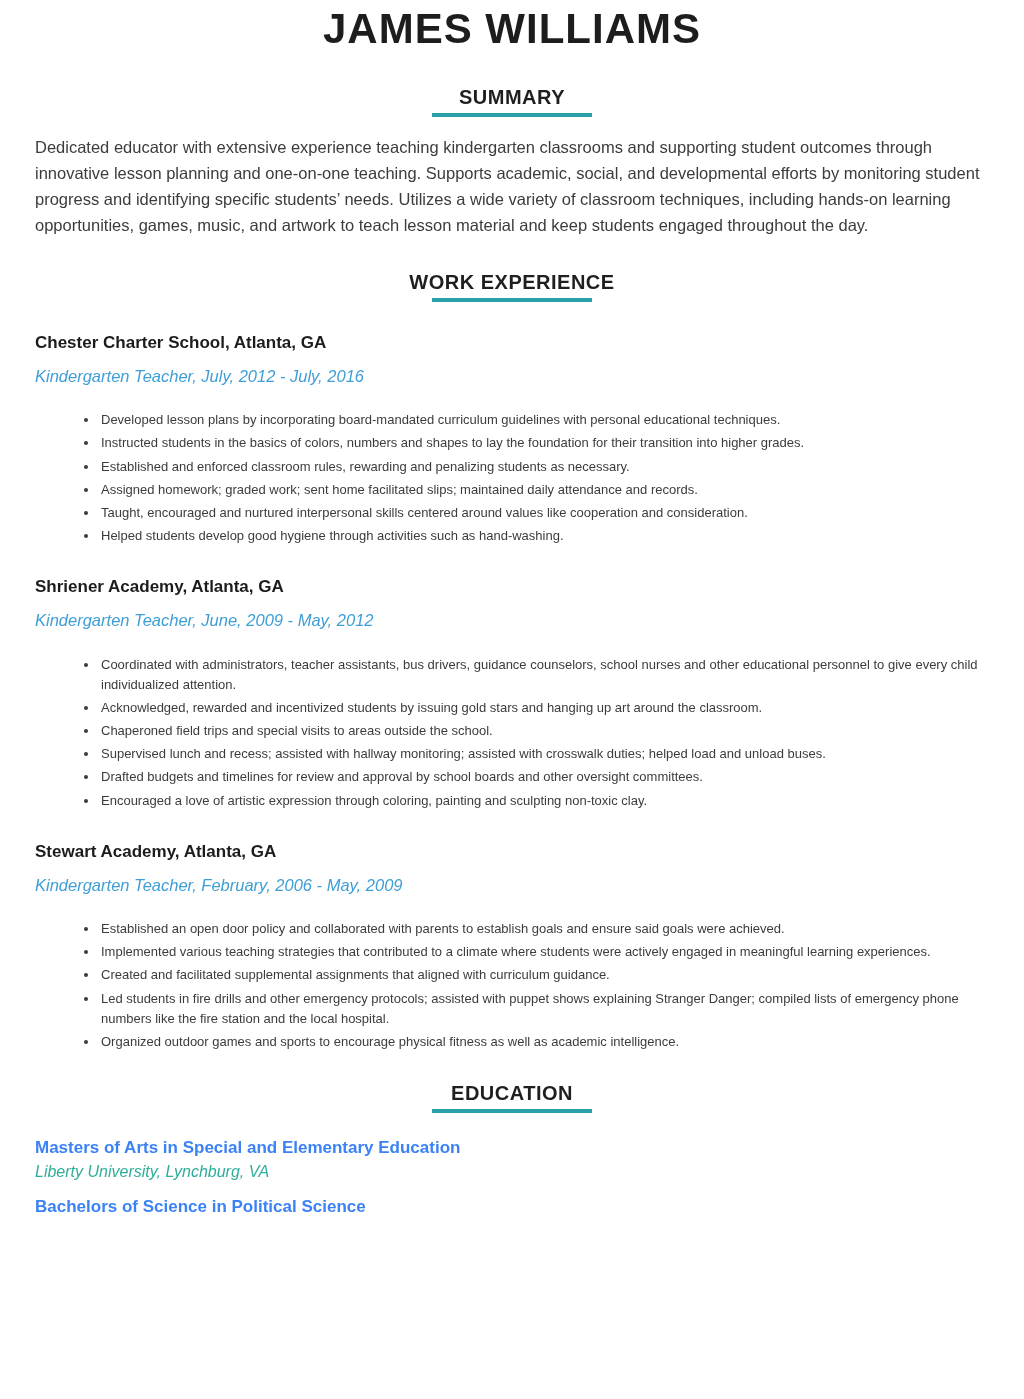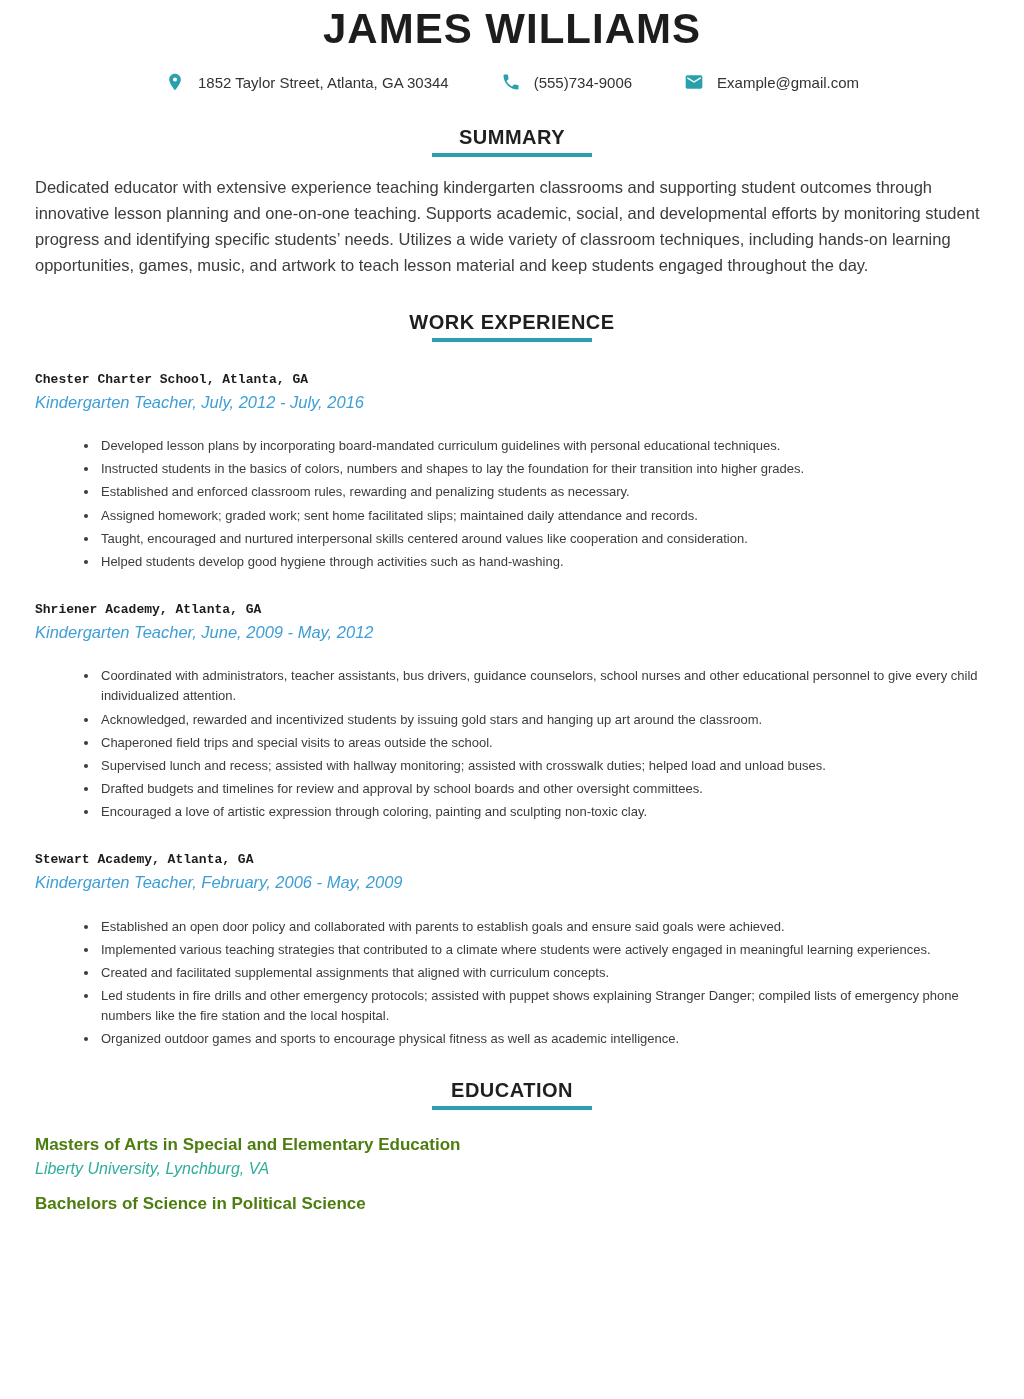--- a/index.html
+++ b/index.html
@@ -62,28 +62,27 @@
 
   .summary-text {
     margin-top: 18px;
     font-size: 16.5px;
     line-height: 1.57;
     color: #3c3c3c;
   }
 
   .job { margin-top: 30px; }
   .company {
-    font-size: 13px;
+    font-size: 17px;
     font-weight: 700;
     color: #1c1c1c;
     line-height: 1.3;
-    font-family: Liberation Mono, monospace;
   }
   .role-line {
-    margin-top: 3px;
+    margin-top: 12px;
     font-size: 16.5px;
     font-style: italic;
     color: var(--job-title);
     line-height: 1.3;
   }
   ul.bullets {
     margin-top: 23px;
     padding-left: 64px;
   }
   ul.bullets li {
@@ -92,58 +91,38 @@
     color: #3c3c3c;
     padding-left: 2px;
     margin-bottom: 3px;
   }
 
   .degrees { margin-top: 24px; }
   .degree-block { margin-bottom: 13px; }
   .degree {
     font-size: 17px;
     font-weight: 700;
-    color: #4d7c0f;
+    color: #3b82f6;
     line-height: 1.35;
   }
   .school {
     margin-top: 2px;
     font-size: 16px;
     font-style: italic;
     color: var(--education-school);
     line-height: 1.3;
   }
 </style>
 </head>
 <body>
 
 <div class="page">
 
   <h1 class="name">JAMES WILLIAMS</h1>
 
-  <div class="contact-row">
-    <div class="contact-item">
-      <svg class="icon" viewBox="0 0 24 24">
-        <path fill="currentColor" d="M12 2C8.13 2 5 5.13 5 9c0 5.25 7 13 7 13s7-7.75 7-13c0-3.87-3.13-7-7-7zm0 9.5a2.5 2.5 0 1 1 0-5 2.5 2.5 0 0 1 0 5z"></path>
-      </svg>
-      <span>1852 Taylor Street, Atlanta, GA 30344</span>
-    </div>
-    <div class="contact-item">
-      <svg class="icon" viewBox="0 0 24 24">
-        <path fill="currentColor" d="M6.62 10.79c1.44 2.83 3.76 5.14 6.59 6.59l2.2-2.21c.27-.27.67-.36 1.02-.24 1.12.37 2.33.57 3.57.57.55 0 1 .45 1 1V20c0 .55-.45 1-1 1-9.39 0-17-7.61-17-17 0-.55.45-1 1-1h3.5c.55 0 1 .45 1 1 0 1.25.2 2.45.57 3.57.11.35.03.74-.25 1.02l-2.2 2.2z"></path>
-      </svg>
-      <span>(555)734-9006</span>
-    </div>
-    <div class="contact-item">
-      <svg class="icon" viewBox="0 0 24 24">
-        <path fill="currentColor" d="M20 4H4c-1.1 0-1.99.9-1.99 2L2 18c0 1.1.9 2 2 2h16c1.1 0 2-.9 2-2V6c0-1.1-.9-2-2-2zm0 4l-8 5-8-5V6l8 5 8-5v2z"></path>
-      </svg>
-      <span>Example@gmail.com</span>
-    </div>
-  </div>
 
   <div class="section-header summary">
     <div class="section-title">SUMMARY</div>
     <div class="section-underline"></div>
   </div>
   <p class="summary-text">Dedicated educator with extensive experience teaching kindergarten classrooms and supporting student outcomes through innovative lesson planning and one-on-one teaching. Supports academic, social, and developmental efforts by monitoring student progress and identifying specific students’ needs. Utilizes a wide variety of classroom techniques, including hands-on learning opportunities, games, music, and artwork to teach lesson material and keep students engaged throughout the day.</p>
 
   <div class="section-header work">
     <div class="section-title">WORK EXPERIENCE</div>
     <div class="section-underline"></div>
@@ -174,21 +153,21 @@
       <li>Encouraged a love of artistic expression through coloring, painting and sculpting non-toxic clay.</li>
     </ul>
   </section>
 
   <section class="job">
     <h2 class="company">Stewart Academy, Atlanta, GA</h2>
     <div class="role-line"><span>Kindergarten Teacher</span><span>, February, 2006 - May, 2009</span></div>
     <ul class="bullets">
       <li>Established an open door policy and collaborated with parents to establish goals and ensure said goals were achieved.</li>
       <li>Implemented various teaching strategies that contributed to a climate where students were actively engaged in meaningful learning experiences.</li>
-      <li>Created and facilitated supplemental assignments that aligned with curriculum concepts.</li>
+      <li>Created and facilitated supplemental assignments that aligned with curriculum guidance.</li>
       <li>Led students in fire drills and other emergency protocols; assisted with puppet shows explaining Stranger Danger; compiled lists of emergency phone numbers like the fire station and the local hospital.</li>
       <li>Organized outdoor games and sports to encourage physical fitness as well as academic intelligence.</li>
     </ul>
   </section>
 
   <div class="section-header education">
     <div class="section-title">EDUCATION</div>
     <div class="section-underline"></div>
   </div>
 

